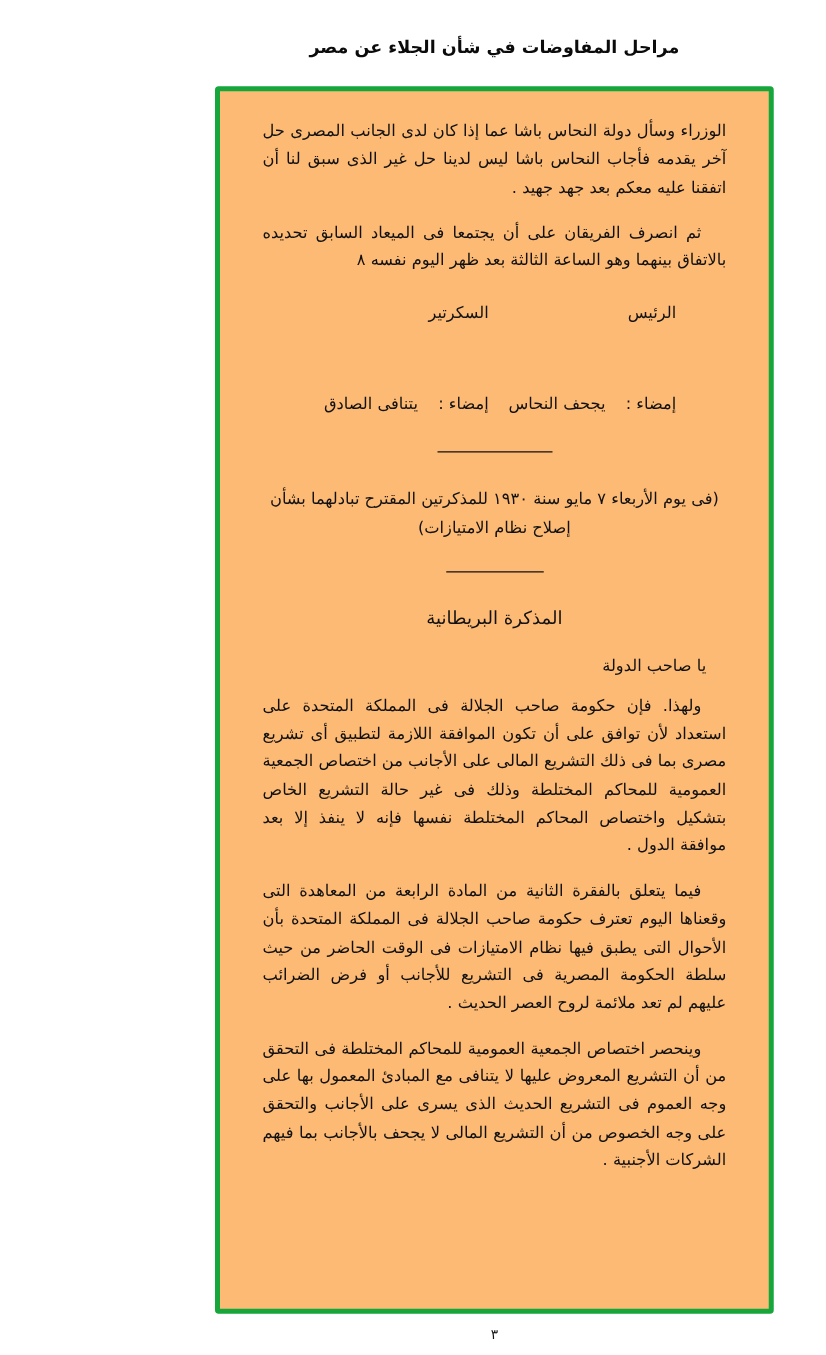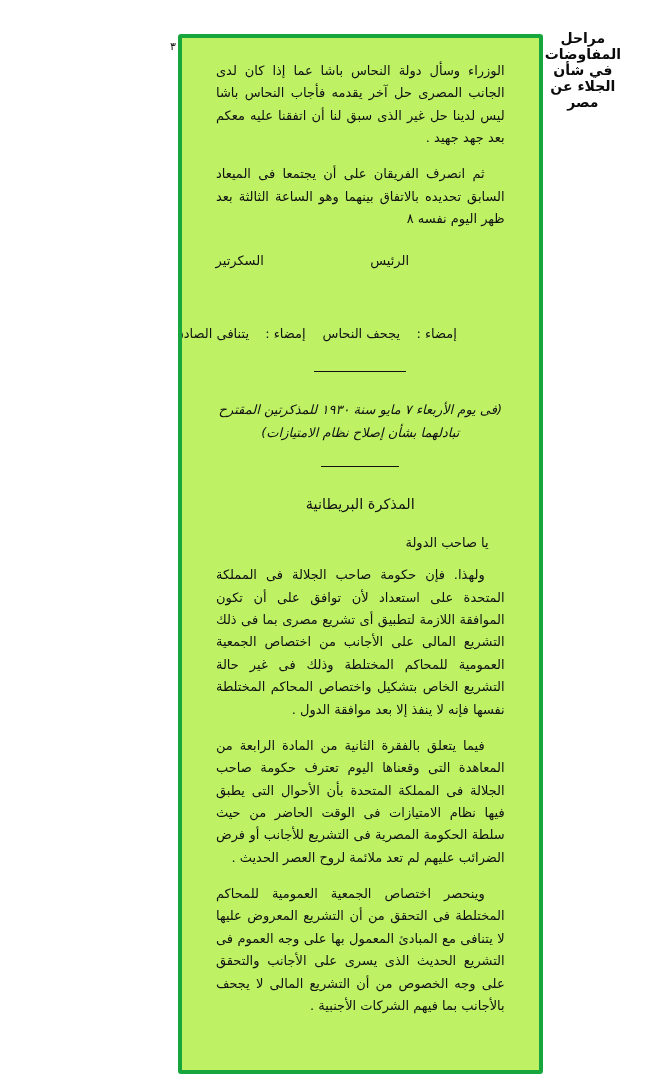--- a/index.html
+++ b/index.html
@@ -14,21 +14,21 @@
     color: #111111;
     position: relative;
     overflow: hidden;
   }
   .page {
     width: 531px;
     height: 1084px;
     box-sizing: border-box;
     padding: 30px 40px 10px 40px;
     display: flex;
-    flex-direction: row;
+    flex-direction: column;
   }
   
   .header {
     text-align: center;
     margin: 0 0 10px 0;
   }
   .header .h-title {
     font-size: 14px;
     font-weight: bold;
     letter-spacing: 0px;
@@ -48,21 +48,21 @@
     margin-bottom: 2px;
   }
   
   .frame {
     flex: 1 1 auto;
     border: 4px solid #16a63c;
     border-radius: 3px;
     margin: 4px 2px 0 2px;
     padding: 22px 34px 36px 34px;
     box-sizing: border-box;
-    background: #bef264;
+    background: #fdba74;
     overflow: hidden;
   }
   .para {
     font-size: 13px;
     line-height: 1.72;
     text-align: justify;
     margin: 0 0 14px 0;
     color: #101010;
   }
   .para.indent {
@@ -78,21 +78,20 @@
     display: flex;
     justify-content: space-between;
     font-size: 13px;
     padding: 0 40px 0 48px;
     box-sizing: border-box;
   }
   .sign-row.titles {
     margin-bottom: 10px;
   }
   .sign-col {
-    text-align: center;
     min-width: 150px;
   }
   .sign-name {
     display: inline-block;
   }
   .sign-label {
     display: inline-block;
     margin-left: 12px;
     margin-top: 48px;
   }
@@ -109,21 +108,20 @@
   }
   .centered {
     text-align: center;
     font-size: 14.5px;
     margin: 0;
     line-height: 1.8;
   }
   .centered.sub {
     font-size: 13px;
     margin-top: 2px;
-    font-style: italic;
   }
   .salutation {
     font-size: 13px;
     margin: 18px 0 14px 0;
     padding-right: 16px;
   }
   .footer-num {
     text-align: center;
     font-size: 11px;
     padding-top: 10px;

